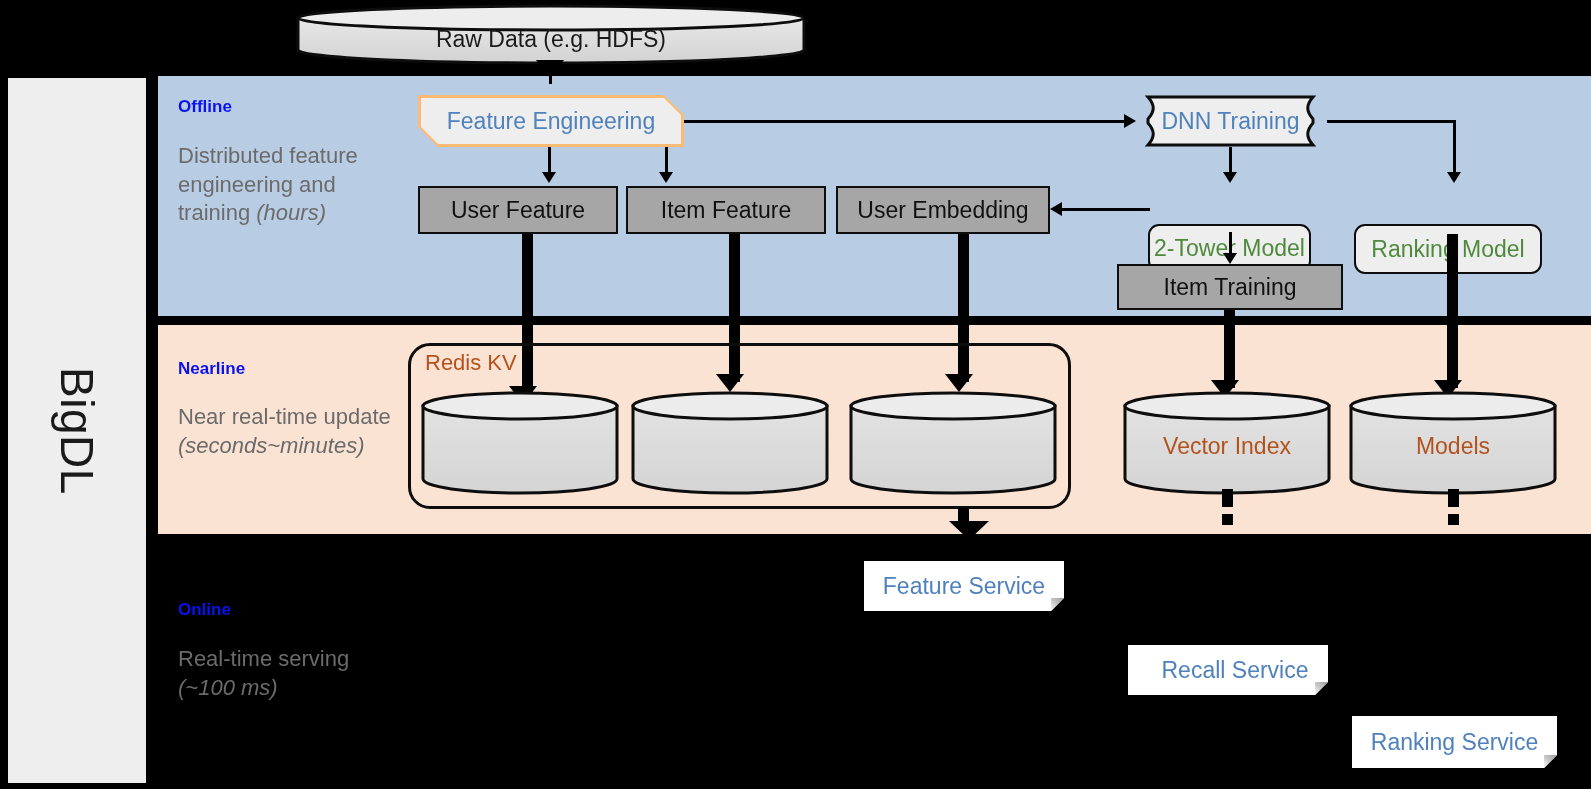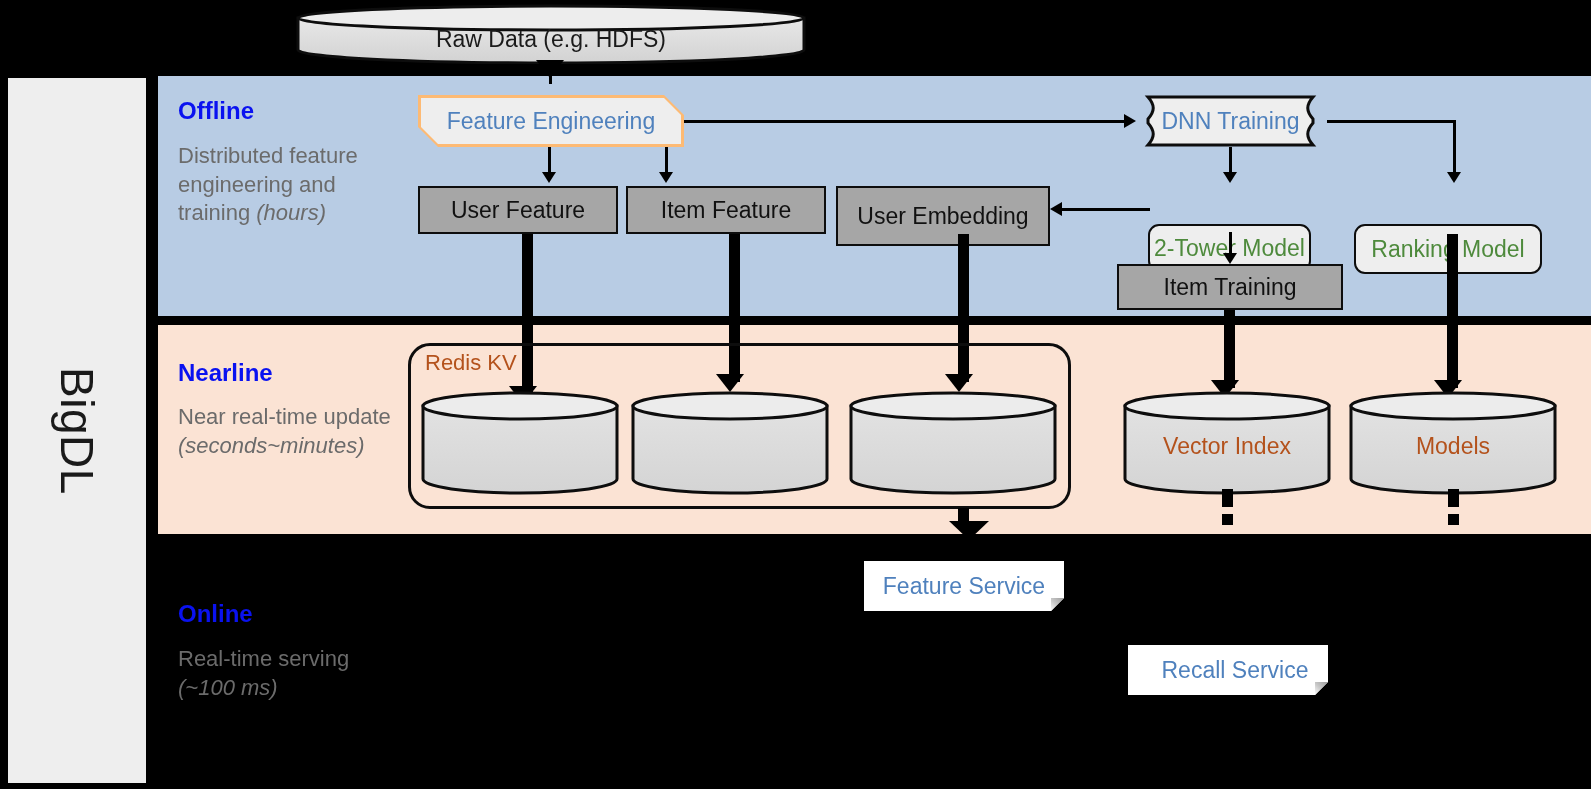--- a/index.html
+++ b/index.html
@@ -13,21 +13,21 @@
   #band-nearline{left:158px;top:325px;width:1433px;height:209px;background:#fbe3d4;}
   #band-online{left:158px;top:542px;width:1433px;height:247px;background:#000;}
 
   
   #bigdl-rail{position:absolute;left:8px;top:78px;width:138px;height:705px;
        background:#eeeeee;display:flex;align-items:center;justify-content:center;}
   #bigdl-label{transform:rotate(90deg);white-space:nowrap;font-size:46px;color:#1a1a1a;
        letter-spacing:.5px;font-family:"Liberation Sans","DejaVu Sans",sans-serif;}
 
   
-  .band-title{position:absolute;font-size:24px;color:#0a12f0;font-weight:600;}
+  .band-title{position:absolute;font-size:17px;color:#0a12f0;font-weight:600;}
   .band-desc{position:absolute;font-size:22px;color:#6b6b6b;line-height:1.30;width:225px;}
   .band-desc i{font-style:italic;}
   #t-offline{left:178px;top:97px;}
   #d-offline{left:178px;top:142px;}
   #t-nearline{left:178px;top:359px;}
   #d-nearline{left:178px;top:403px;}
   #t-online{left:178px;top:600px;}
   #d-online{left:178px;top:645px;}
   #t-online,#d-online{text-shadow:none;}
 
@@ -152,21 +152,21 @@
   <div class="ah-down" style="left:542px;top:172px;"></div>
   <div class="ln thin-v" style="left:665px;top:147px;height:28px;"></div>
   <div class="ah-down" style="left:659px;top:172px;"></div>
 
   <div class="node gray-node" style="left:626px;top:186px;width:200px;height:48px;">
     <span>Item Feature</span>
   </div>
   <div class="node gray-node" style="left:418px;top:186px;width:200px;height:48px;">
     <span>User Feature</span>
   </div>
-  <div class="node gray-node" style="left:836px;top:186px;width:214px;height:60px;">
+  <div class="node gray-node" style="left:836px;top:186px;width:214px;height:48px;">
     <span>User Embedding</span>
   </div>
 
   <div class="node proc-node rounded" style="left:1148px;top:184px;width:163px;height:48px;">
     <span class="green-txt">2-Tower Model</span>
   </div>
   <div class="node proc-node rounded" style="left:1354px;top:184px;width:188px;height:50px;">
     <span class="green-txt">Ranking Model</span>
   </div>
 
@@ -259,14 +259,18 @@
   <div class="band-desc" id="d-online"><span>Real-time serving </span><i>(~100 ms)</i></div>
 
   <div class="svc" id="svc-feature">
     <span>Feature Service</span>
     <span class="fold"></span>
   </div>
   <div class="svc" id="svc-recall">
     <span>Recall Service</span>
     <span class="fold"></span>
   </div>
+  <div class="svc" id="svc-ranking">
+    <span>Ranking Service</span>
+    <span class="fold"></span>
+  </div>
 
 </div>
 
 </body></html>

